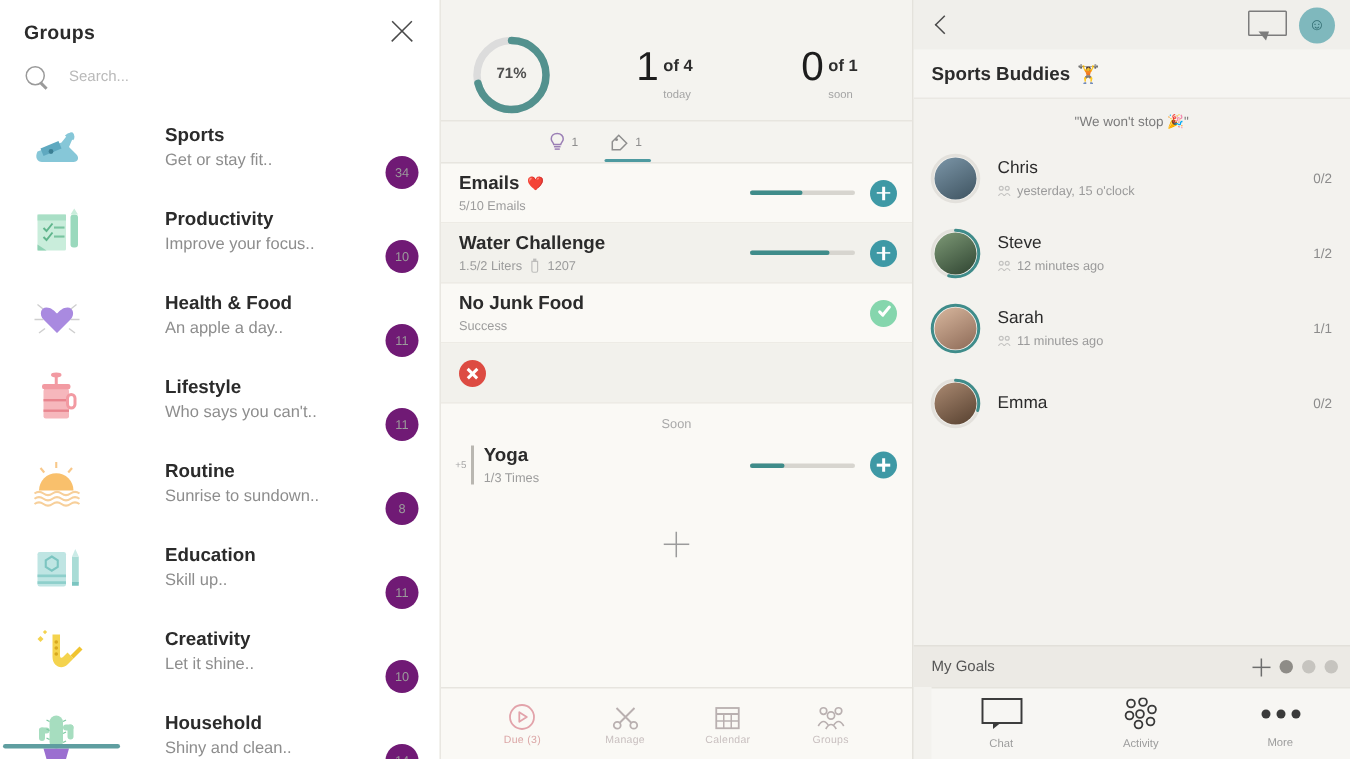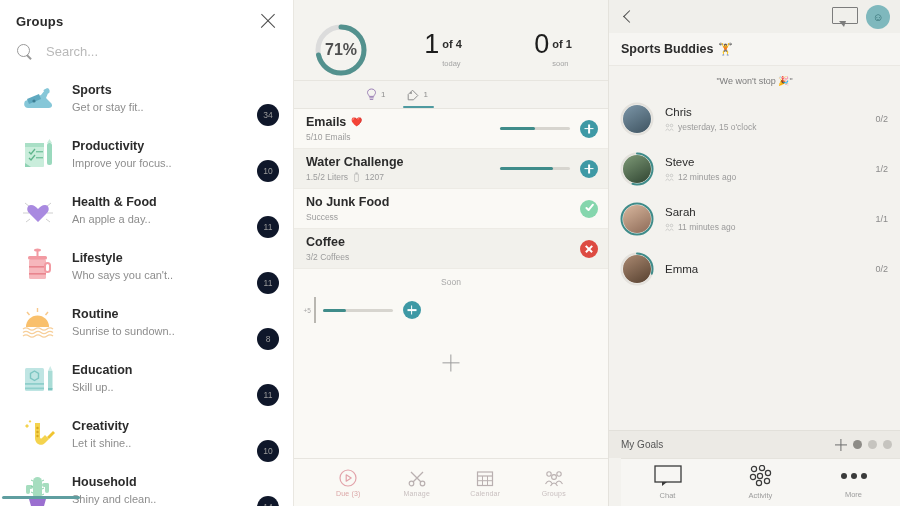--- a/index.html
+++ b/index.html
@@ -37,39 +37,39 @@
     content:""; position:absolute; left:0; top:0; width:11px; height:11px;
     border: 1.5px solid #9a9a9a; border-radius: 50%;
   }
   .mag:after {
     content:""; position:absolute; left:9.5px; top:10px; width:6px; height:1.5px;
     background: #9a9a9a; transform: rotate(45deg); transform-origin: left center;
   }
   .search-input {
     border: none; outline: none; background: transparent;
     font-family: "Liberation Sans", sans-serif;
-    font-size: 13px; color: #3a3a3a; width: 200px;
+    font-size: 10px; color: #3a3a3a; width: 200px;
   }
   .search-input::placeholder { color: #b9b9b9; }
 
   .cat-list { padding: 0 0 0 0; }
   .cat-row {
     display: flex; align-items: center; height: 56px;
-    padding: 0 14px 0 16px; cursor: pointer; position: relative;
+    padding: 0 14px 0 16px; cursor: pointer; position: relative; gap: 38px;
   }
   .cat-icon {
     width: 44px; height: 44px; flex: 0 0 44px; margin-right: 12px;
     display:flex; align-items:center; justify-content:center;
   }
   .cat-text { flex: 1 1 auto; min-width: 0; }
   .cat-name { font-size: 12.5px; font-weight: bold; color: #2b2b2b; line-height: 15px; }
   .cat-sub  { font-size: 11px; color: #8d8d8d; line-height: 15px; margin-top: 2px; }
   .cat-count {
     flex: 0 0 auto; width: 22px; height: 22px; border-radius: 50%;
-    background: #0f172a; color: #9b9b9b; font-size: 8.5px;
+    background: #701a75; color: #9b9b9b; font-size: 8.5px;
     display:flex; align-items:center; justify-content:center;margin-top:32px;
   }
   .home-bar {
     position: absolute; left: 2px; bottom: 7px; width: 78px; height: 3px;
     background: #5f9ea0; border-radius: 2px;
   }
 
   
   .panel-habits {
     width: 315px; height: 506px; flex: 0 0 315px;
@@ -81,21 +81,21 @@
     background: #f4f3ef; padding: 4px 0 0 0; position: relative;
     border-bottom: 1px solid #e7e5df;
   }
   .ph-top { display: flex; align-items: center; height: 60px; }
   .ring-wrap { width: 94px; flex: 0 0 94px; display:flex; align-items:center; justify-content:center; }
   .ring { position: relative; width: 56px; height: 56px; }
   .ring svg { display:block; transform: rotate(-90deg); }
   .ring-label {
     position:absolute; inset:0; display:flex; flex-direction:column;
     align-items:center; justify-content:center;
-    font-size: 16px; color: #4f4f4f; font-weight: 600;
+    font-size: 10px; color: #4f4f4f; font-weight: 600;
   }
   .ring-sub { font-size: 6px; color: #a9a9a9; margin-top: 1px; }
   .stat { flex: 1 1 0; display:flex; align-items:flex-start; justify-content:center; }
   .stat-num { font-size: 27px; font-weight: 300; color: #1d1d1d; line-height: 27px; }
   .stat-side { margin-left: 3px; margin-top: 3px; }
   .stat-of { font-size: 11px; font-weight: bold; color: #2d2d2d; line-height: 12px; }
   .stat-when { font-size: 7.5px; color: #a4a4a4; line-height: 9px; }
 
   .ph-filters {
     display:flex; align-items:center; gap: 22px;
@@ -523,36 +523,36 @@
             <span>No Junk Food</span>
           </div>
           <div class="habit-sub">
             <span>Success</span>
           </div>
         </div>
         <div class="act-btn act-ok"></div>
       </div>
 
       <div class="habit-row alt">
-        <div class="habit-main">
-          <div class="habit-name">
-            <span>Coffee</span>
-          </div>
-          <div class="habit-sub">
-            <span>3/2 Coffees</span>
-          </div>
-        </div>
         <div class="act-btn act-no"></div>
       </div>
 
       <div class="soon-divider">Soon</div>
 
       <div class="habit-row soon">
         <div class="soon-badge">+5</div>
         <div class="soon-rule"></div>
+        <div class="habit-main">
+          <div class="habit-name">
+            <span>Yoga</span>
+          </div>
+          <div class="habit-sub">
+            <span>1/3 Times</span>
+          </div>
+        </div>
         <div class="habit-bar">
             <i style="width:33%"></i>
           </div>
         <div class="act-btn act-plus"></div>
       </div>
 
       <div class="add-plus">
         <span></span>
       </div>
     </div>

